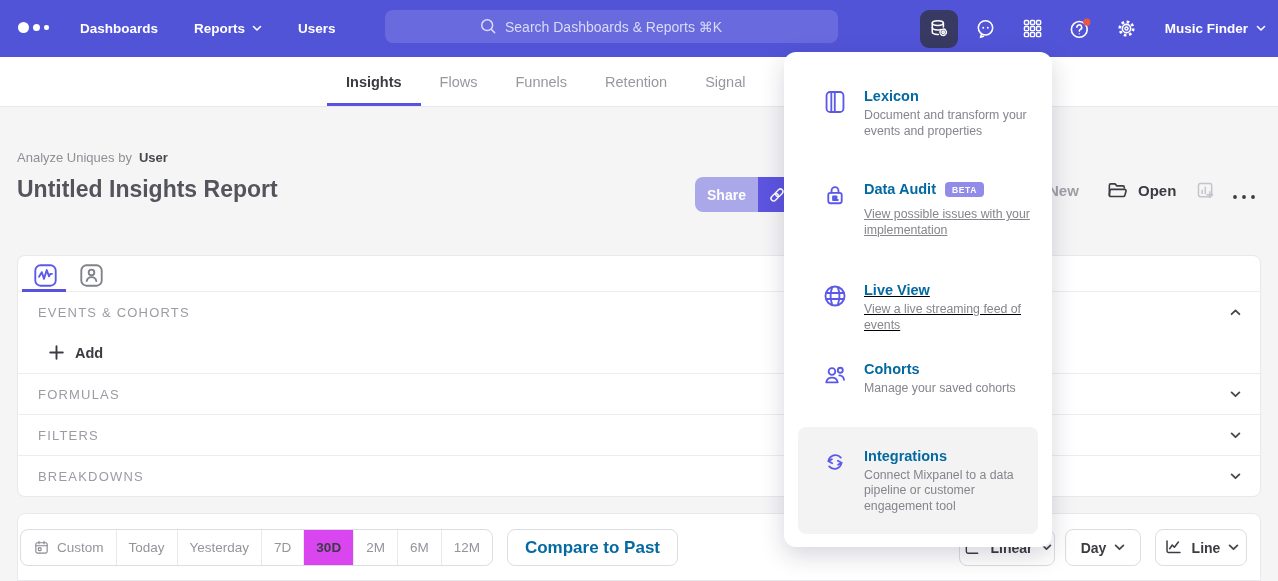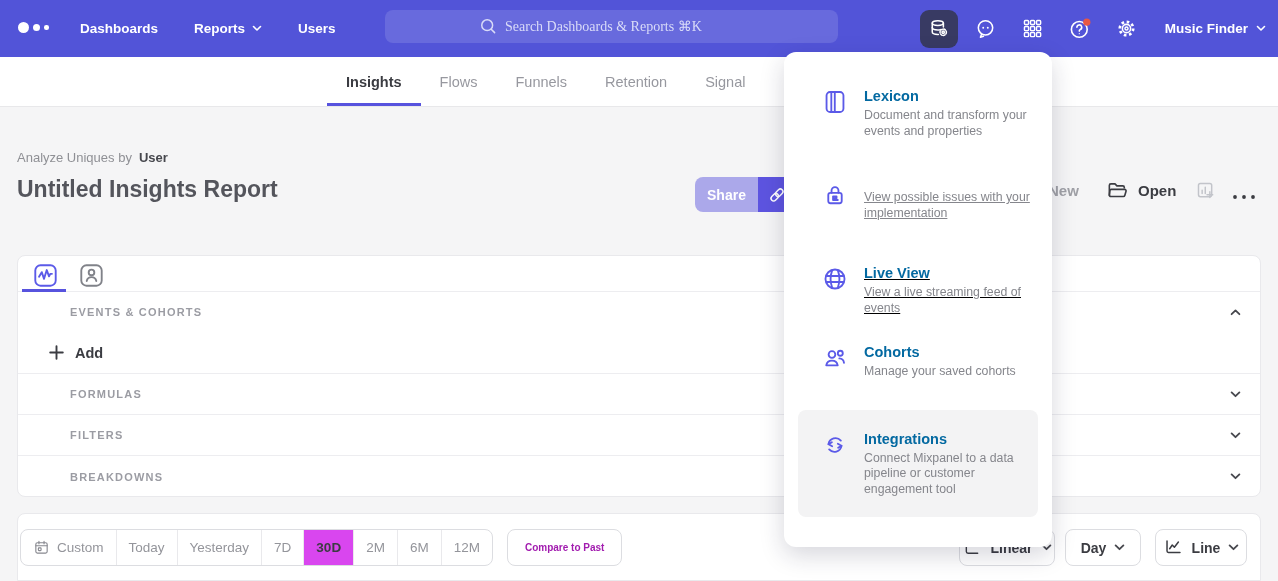--- a/index.html
+++ b/index.html
@@ -12,21 +12,21 @@
   .logo i{display:block;border-radius:50%;background:#fff;}
   .logo i.d1{width:11px;height:11px;}
   .logo i.d2{width:7px;height:7px;}
   .logo i.d3{width:4.5px;height:4.5px;}
   .topnav{position:absolute;left:80px;top:0;height:57px;display:flex;align-items:center;gap:36px;}
   .navitem{display:flex;align-items:center;gap:7px;color:#fff;font-size:13.5px;font-weight:700;cursor:pointer;}
   .searchbox{position:absolute;left:385px;top:10px;width:453px;height:33px;border-radius:8px;
     background:rgba(255,255,255,.13);display:flex;align-items:center;justify-content:center;gap:4px;cursor:text;}
   .searchbox svg{flex:none;}
   .searchbox input{background:transparent;border:none;outline:none;color:#fff;font-size:14px;width:238px;
-    font-family:Liberation Serif, serif;}
+    font-family:Liberation Sans, sans-serif;}
   .searchbox input::placeholder{color:#d9dbf8;opacity:1;}
   .topright{position:absolute;right:12px;top:0;height:57px;display:flex;align-items:center;gap:9px;}
   .iconbtn{width:38px;height:38px;border-radius:9px;display:flex;align-items:center;justify-content:center;cursor:pointer;}
   .iconbtn.active{background:#383a63;}
   .project{display:flex;align-items:center;gap:8px;color:#fff;font-size:13.5px;font-weight:700;margin-left:10px;cursor:pointer;}
 
   
   .tabsrow{position:absolute;top:57px;left:0;width:1278px;height:50px;background:#fff;
     border-bottom:1px solid #e8e8ea;display:flex;padding-left:327px;box-sizing:border-box;z-index:5;}
   .tab{position:relative;padding:0 19px;line-height:50px;font-size:14.5px;color:#97989f;cursor:pointer;}
@@ -50,38 +50,38 @@
 
   
   .panel{position:absolute;left:17px;background:#fff;border:1px solid #e9e9ec;border-radius:8px;box-sizing:border-box;}
   .builder{top:255px;width:1244px;height:242px;}
   .tabstrip{position:relative;height:36px;border-bottom:1px solid #ededf0;display:flex;gap:20px;
     padding:6px 0 0 14px;box-sizing:border-box;}
   .icontab{width:26px;height:26px;display:flex;align-items:center;justify-content:center;cursor:pointer;}
   .strip-underline{position:absolute;left:4px;bottom:-1px;width:44px;height:3px;background:#5753de;}
   .secheader{height:40px;display:flex;align-items:center;justify-content:space-between;
     padding:0 19px 0 20px;cursor:pointer;}
-  .seclabel{font-size:11px;font-weight:700;letter-spacing:1.2px;color:#9b9ca3;margin-left:32px;}
+  .seclabel{font-size:13px;font-weight:400;letter-spacing:1.2px;color:#9b9ca3;}
   .addrow{height:42px;display:flex;align-items:center;gap:11px;padding-left:31px;
     border-bottom:1px solid #ededf0;box-sizing:border-box;}
   .addlabel{font-size:14.5px;font-weight:700;color:#3b3c42;cursor:pointer;}
   .secrow{height:41px;display:flex;align-items:center;justify-content:space-between;
     padding:0 19px 0 20px;border-bottom:1px solid #ededf0;box-sizing:border-box;cursor:pointer;}
   .secrow.last{border-bottom:none;}
 
   
   .toolbar{top:513px;width:1244px;height:68px;border-radius:8px 8px 0 0;}
   .toolbar-left{position:absolute;left:2px;top:15px;display:flex;gap:14px;}
   .rangectl{display:flex;height:37px;border:1px solid #dcdde1;border-radius:8px;overflow:hidden;box-sizing:border-box;background:#fff;}
   .seg{display:flex;align-items:center;gap:7px;padding:0 12px;font-size:13.5px;color:#94959b;
     border-right:1px solid #e9e9ec;cursor:pointer;white-space:nowrap;}
   .seg:last-child{border-right:none;}
   .seg.selected{background:#d946ef;color:#3b3c42;font-weight:700;}
   .cmpbtn{height:37px;border:1px solid #dcdde1;border-radius:8px;display:flex;align-items:center;
-    padding:0 17px;font-size:10px;font-weight:700;color:#a21caf;background:#fff;box-sizing:border-box;cursor:pointer;}
+    padding:0 17px;font-size:17px;font-weight:700;color:#0369a1;background:#fff;box-sizing:border-box;cursor:pointer;}
   .ddbtn{position:absolute;top:15px;height:37px;border:1px solid #dcdde1;border-radius:8px;background:#fff;
     display:flex;align-items:center;justify-content:center;gap:8px;font-size:14px;font-weight:700;
     color:#3b3c42;box-sizing:border-box;cursor:pointer;}
   .dd-linear{left:941px;width:96px;}
   .dd-day{left:1047px;width:76px;}
   .dd-line{left:1137px;width:92px;}
 
   
   .menucard{position:absolute;left:784px;top:52px;width:268px;height:495px;background:#fff;
     border-radius:12px;box-shadow:0 8px 24px rgba(30,30,60,.18);z-index:50;
@@ -353,20 +353,24 @@
 
     <div class="menuitem mi-dataaudit">
       <span class="micon">
         <svg width="26" height="26" viewBox="0 0 24 24" fill="none" stroke="#5b5ae8" stroke-width="1.7" stroke-linecap="round" stroke-linejoin="round">
           <path d="M8.8 10V7.9a3.2 3.2 0 0 1 6.4 0V10"></path>
           <rect x="5.8" y="10" width="12.4" height="9.6" rx="2"></rect>
           <path d="M14.6 16.6h-4.4v-3.4h3.2v1.8h-1.8"></path>
         </svg>
       </span>
       <span class="mtext">
+        <span class="mtitlerow">
+          <span class="mtitle">Data Audit</span>
+          <span class="badge">BETA</span>
+        </span>
         <span class="mdesc">View possible issues with your implementation</span>
       </span>
     </div>
 
     <div class="menuitem mi-liveview">
       <span class="micon">
         <svg width="26" height="26" viewBox="0 0 24 24" fill="none" stroke="#5b5ae8" stroke-width="1.7" stroke-linecap="round">
           <circle cx="12" cy="12" r="8.8"></circle>
           <path d="M4.3 9.2h15.4M4.3 14.8h15.4"></path>
           <path d="M9.3 4.3c-1.8 5-1.8 10.4 0 15.4M14.7 4.3c1.8 5 1.8 10.4 0 15.4"></path>

